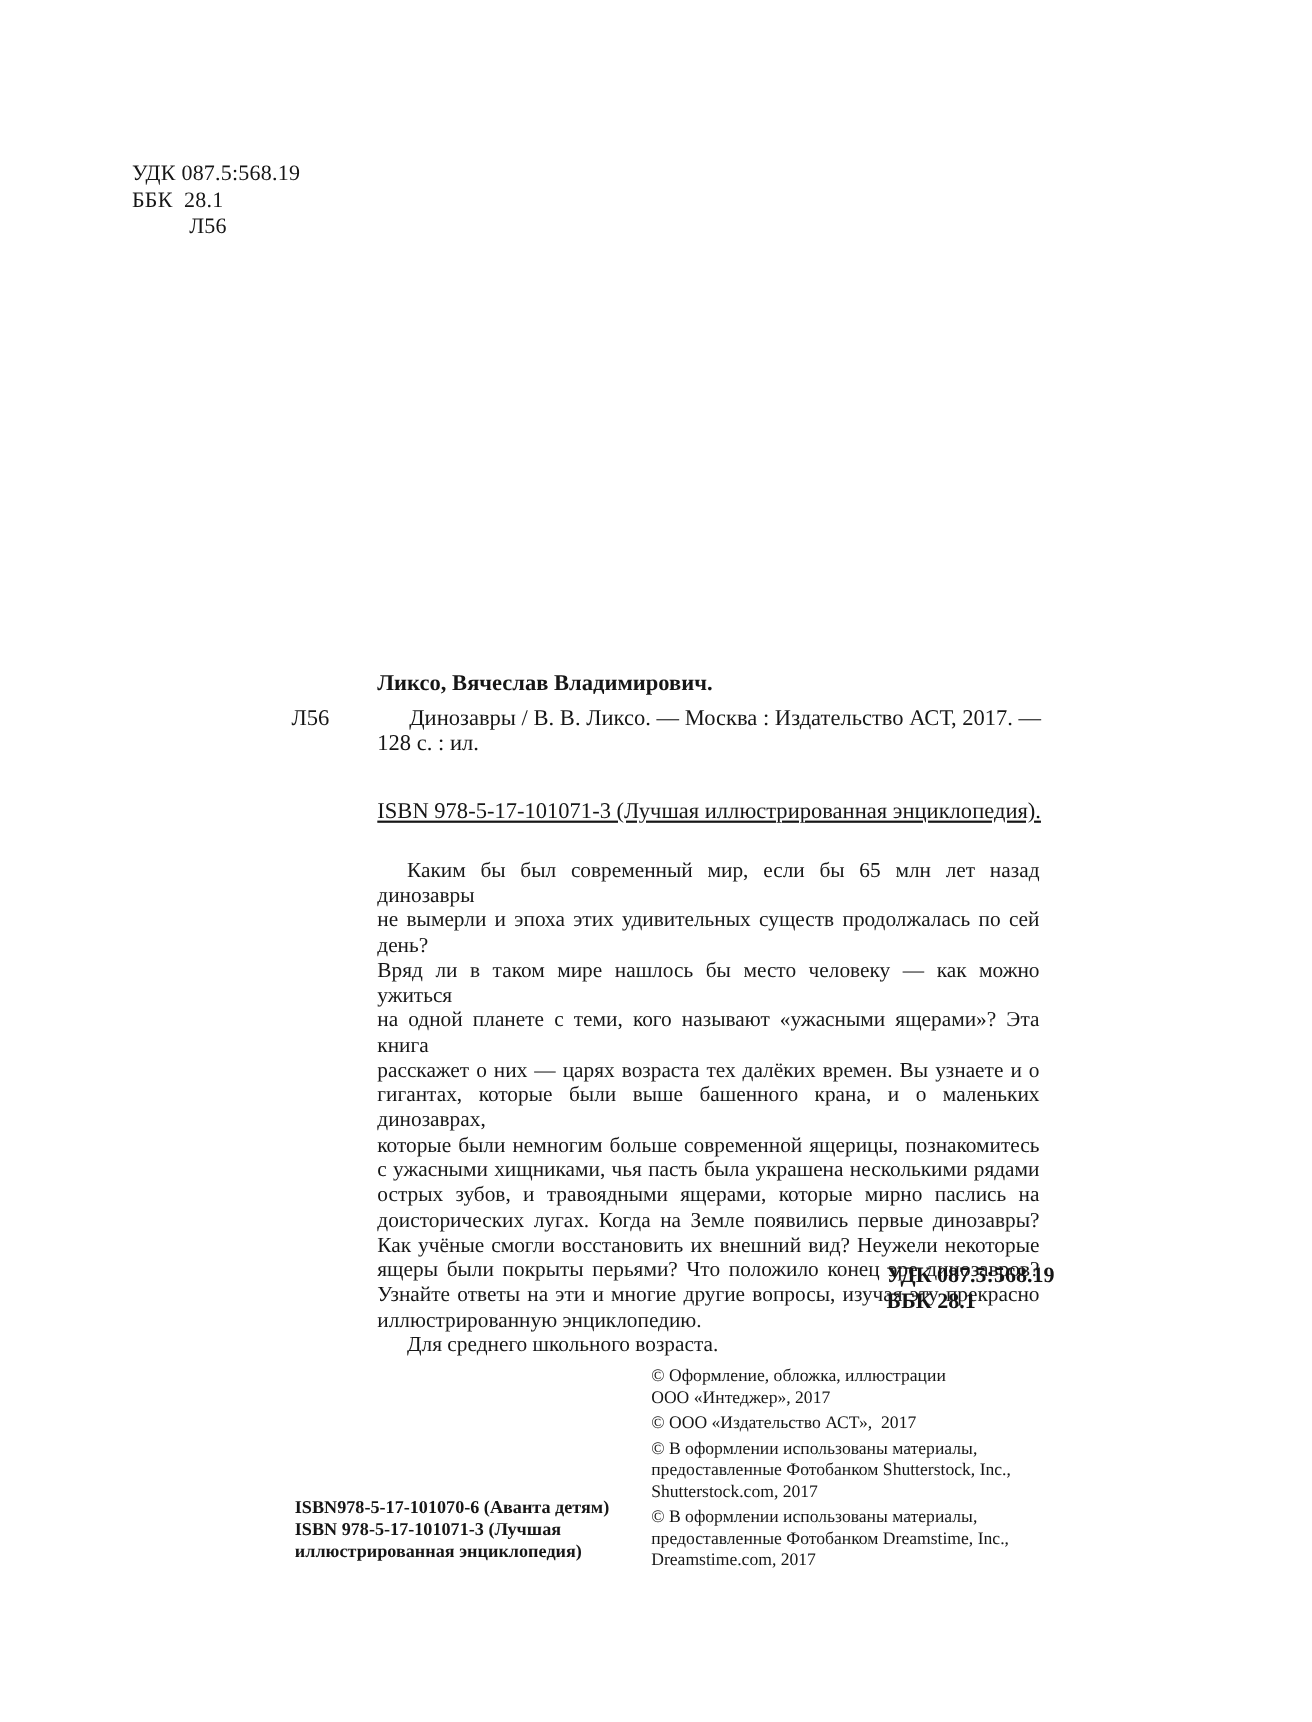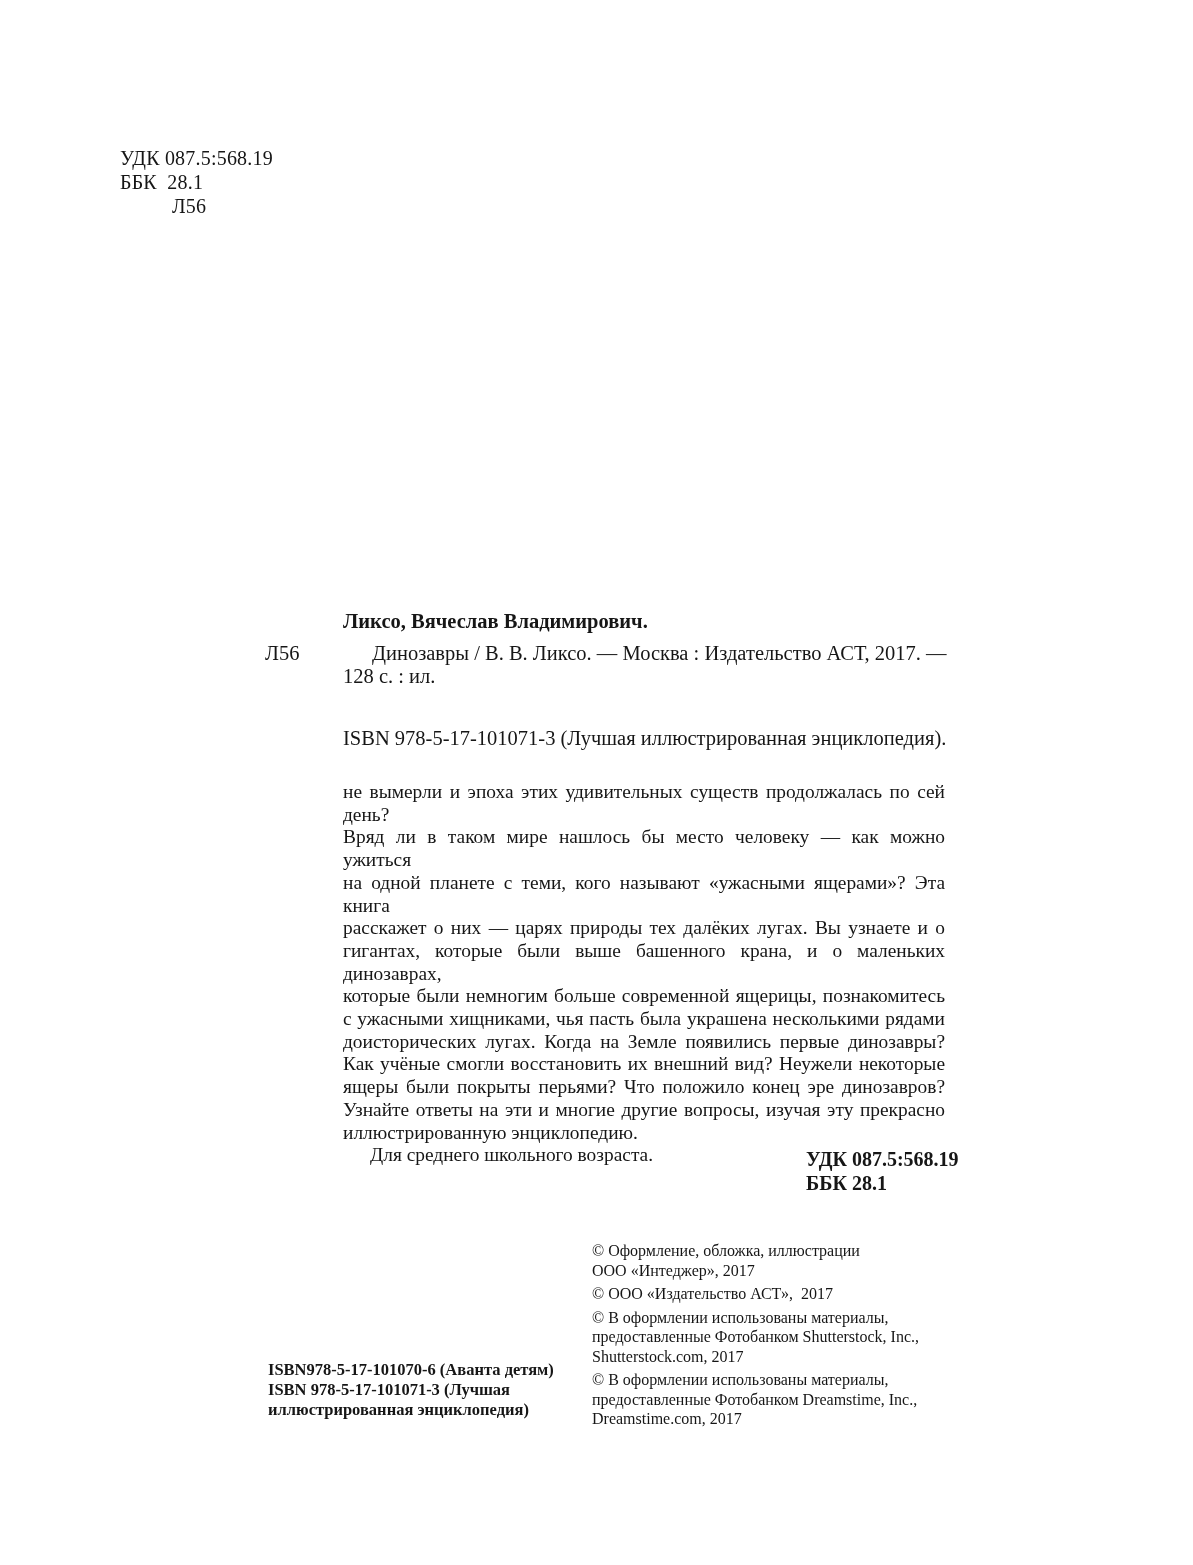--- a/index.html
+++ b/index.html
@@ -50,30 +50,32 @@
 <div class="page">
 
   <div class="abs hdr" style="left:120px; top:146px;">УДК 087.5:568.19</div>
   <div class="abs hdr pre" style="left:120px; top:170px;">ББК  28.1</div>
   <div class="abs hdr" style="left:172px; top:194px;">Л56</div>
 
   <div class="abs bib bold" style="left:343px; top:610px;">Ликсо, Вячеслав Владимирович.</div>
   <div class="abs bib" style="left:265px; top:642px;">Л56</div>
   <div class="abs bib" style="left:372px; top:642px;">Динозавры / В. В. Ликсо. — Москва : Издательство АСТ, 2017. —</div>
   <div class="abs bib" style="left:343px; top:665px;">128 с. : ил.</div>
-  <div class="abs bib" style="left:343px; top:727px;">ISBN 978-5-17-101071-3 (Лучшая иллюстрированная энциклопедия).</div>
+  <div class="abs bib" style="left:343px; top:727px;text-decoration:underline;">ISBN 978-5-17-101071-3 (Лучшая иллюстрированная энциклопедия).</div>
 
   <div class="abs annotation">
+    <span class="a-line a-first">Каким бы был современный мир, если бы 65 млн лет назад динозавры</span>
     <span class="a-line">не вымерли и эпоха этих удивительных существ продолжалась по сей день?</span>
     <span class="a-line">Вряд ли в таком мире нашлось бы место человеку — как можно ужиться</span>
     <span class="a-line">на одной планете с теми, кого называют «ужасными ящерами»? Эта книга</span>
-    <span class="a-line">расскажет о них — царях природы тех далёких лугах. Вы узнаете и о</span>
+    <span class="a-line">расскажет о них — царях возраста тех далёких времен. Вы узнаете и о</span>
     <span class="a-line">гигантах, которые были выше башенного крана, и о маленьких динозаврах,</span>
     <span class="a-line">которые были немногим больше современной ящерицы, познакомитесь</span>
     <span class="a-line">с ужасными хищниками, чья пасть была украшена несколькими рядами</span>
+    <span class="a-line">острых зубов, и травоядными ящерами, которые мирно паслись на</span>
     <span class="a-line">доисторических лугах. Когда на Земле появились первые динозавры?</span>
     <span class="a-line">Как учёные смогли восстановить их внешний вид? Неужели некоторые</span>
     <span class="a-line">ящеры были покрыты перьями? Что положило конец эре динозавров?</span>
     <span class="a-line">Узнайте ответы на эти и многие другие вопросы, изучая эту прекрасно</span>
     <span class="a-line a-last">иллюстрированную энциклопедию.</span>
     <div class="audience">Для среднего школьного возраста.</div>
   </div>
 
   <div class="abs codes-right">
     <div>УДК 087.5:568.19</div>

